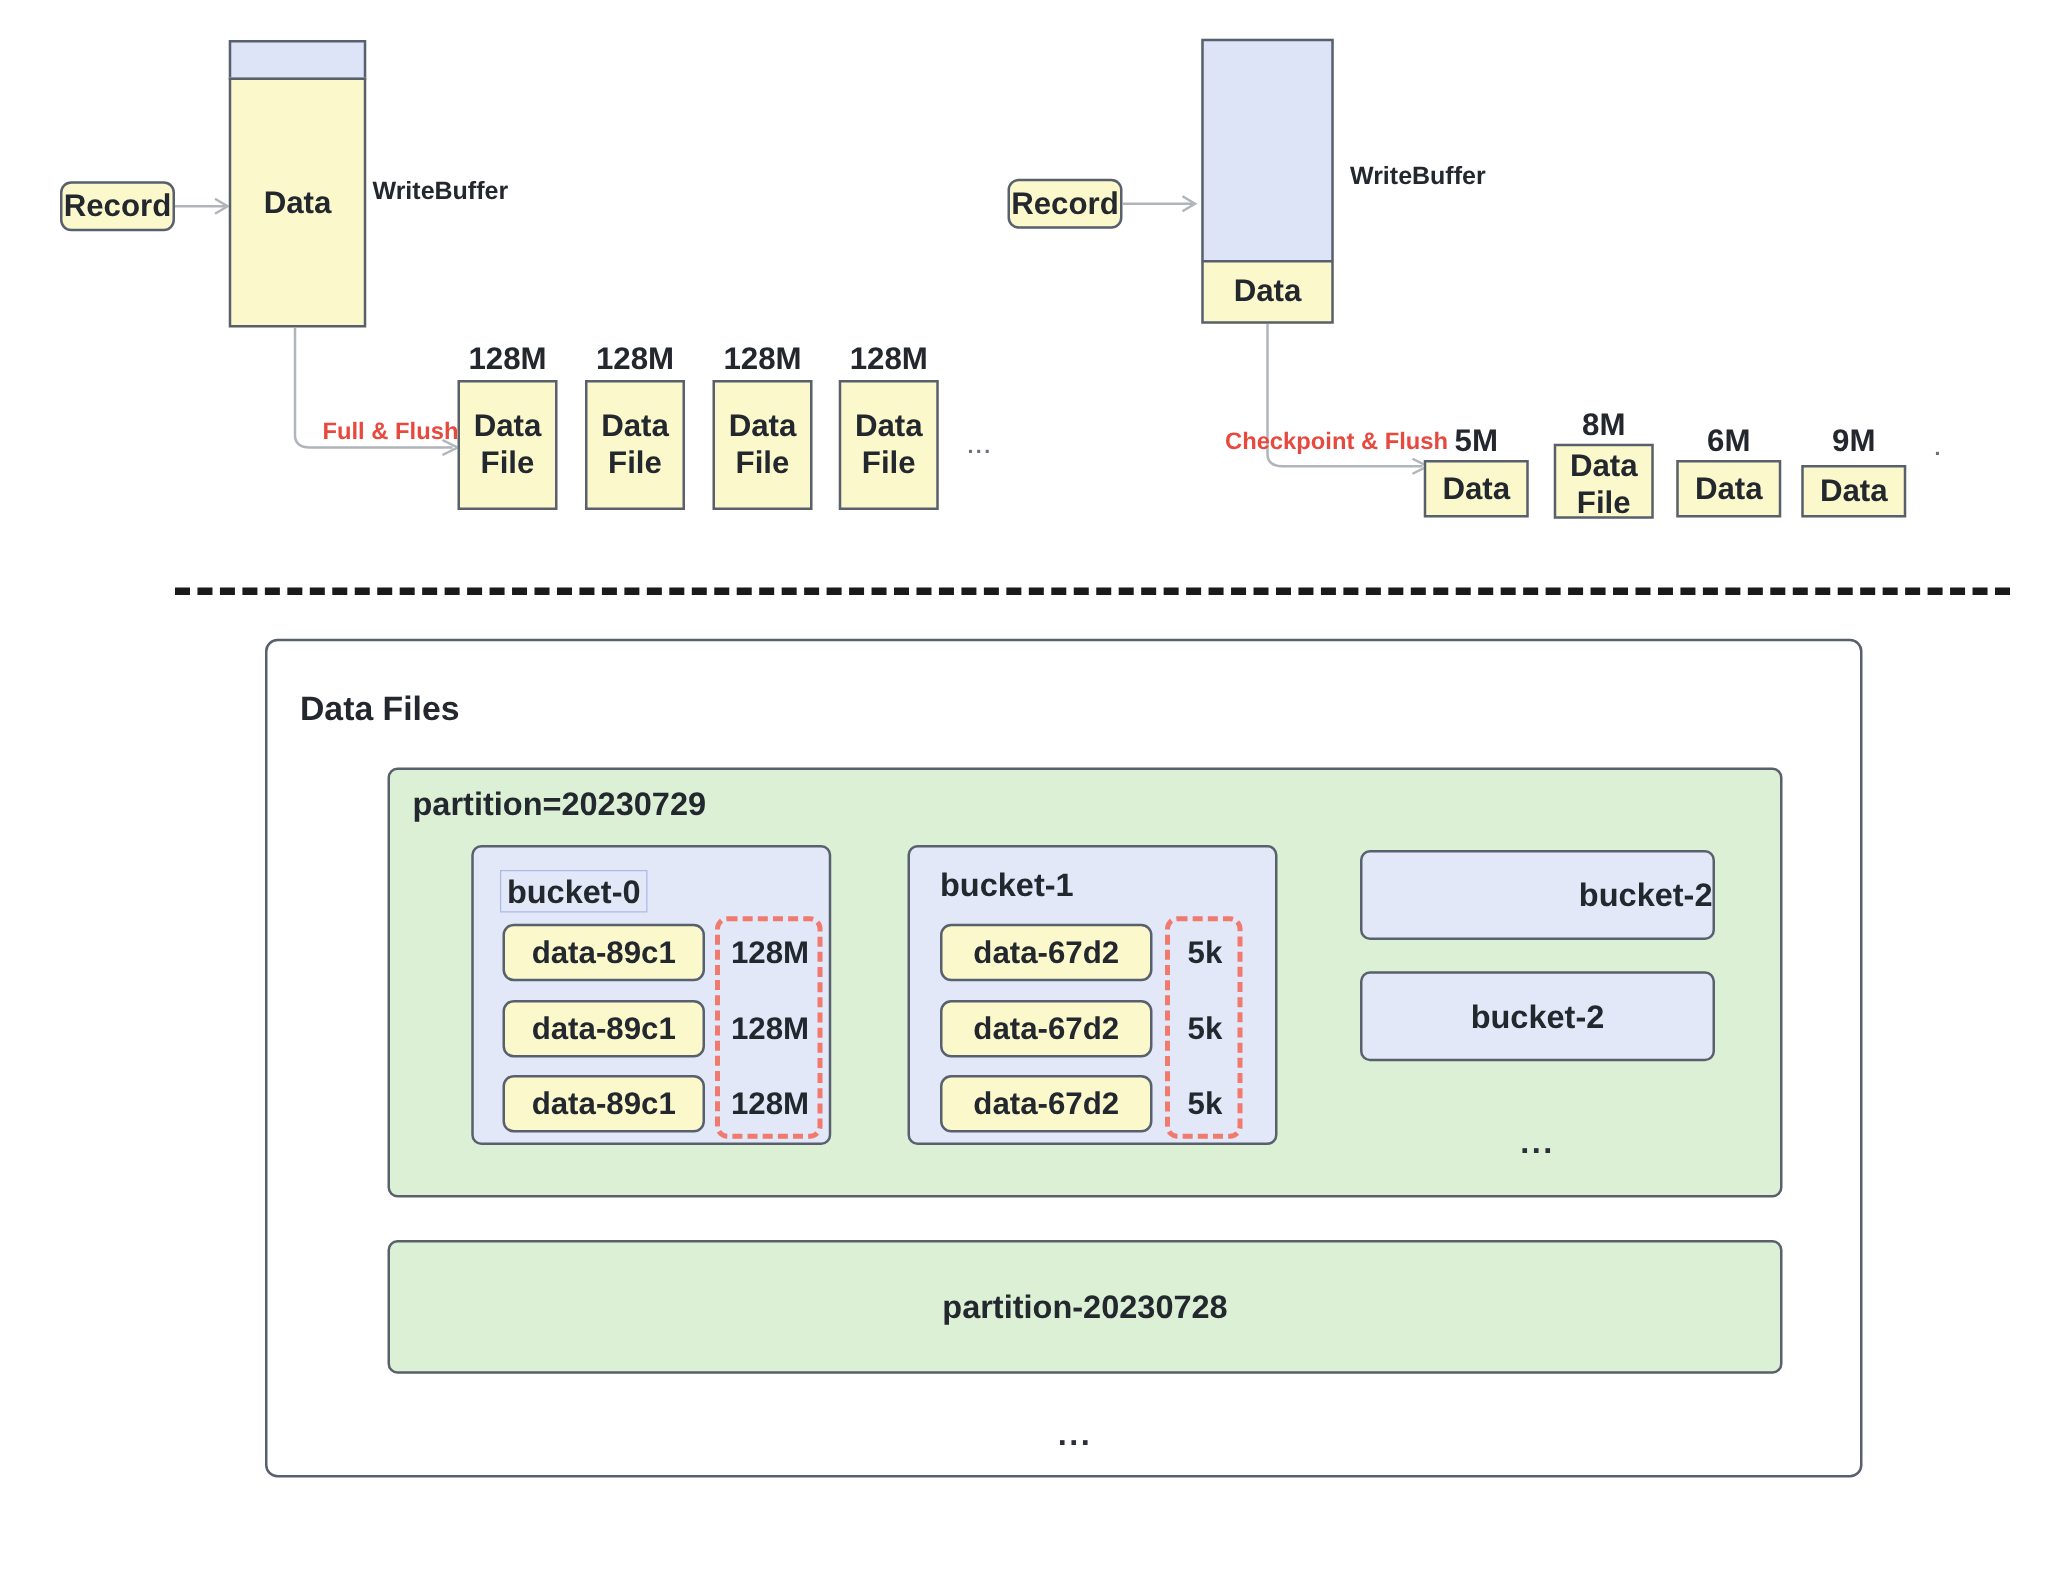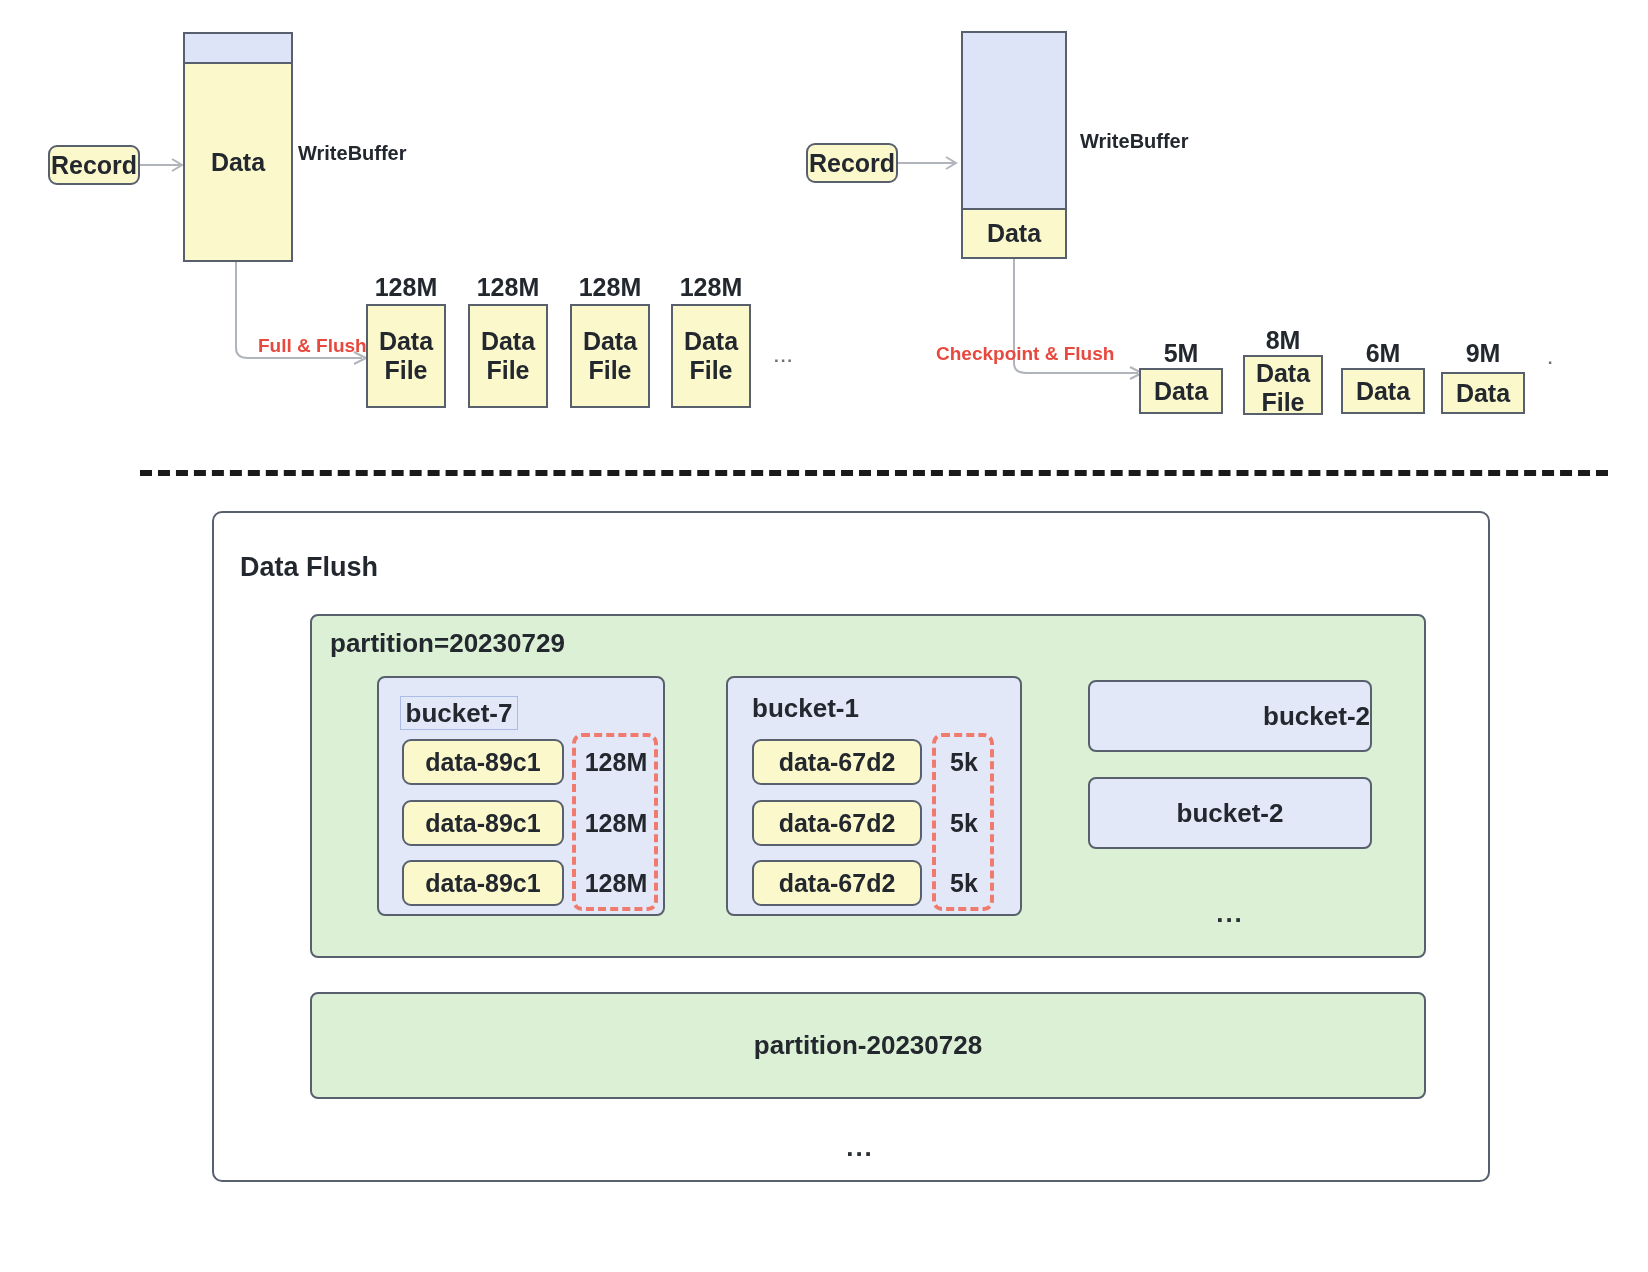--- a/index.html
+++ b/index.html
@@ -158,21 +158,21 @@
 <div class="abs t-wb" style="left:1080px;top:130px;">
   <span>WriteBuffer</span>
 </div>
 
 <div class="abs" style="left:1004px;top:259px;width:150px;height:124px;">
   <svg width="150" height="124" viewBox="0 0 150 124">
     <path d="M10,0 L10,104 Q10,114 22,114 L134,114" fill="none" stroke="#b0b4bb" stroke-width="2"></path>
     <polyline points="126,108 138,114 126,120" fill="none" stroke="#b0b4bb" stroke-width="2"></polyline>
   </svg>
 </div>
-<div class="abs t-flush" style="left:936px;top:343px;">
+<div class="abs t-flush" style="left:980px;top:343px;">
   <span>Checkpoint &amp; Flush</span>
 </div>
 
 <div class="abs center t-size" style="left:1150px;top:339px;width:62px;height:28px;">
   <span>5M</span>
 </div>
 <div class="abs center t-size" style="left:1252px;top:326px;width:62px;height:28px;">
   <span>8M</span>
 </div>
 <div class="abs center t-size" style="left:1352px;top:339px;width:62px;height:28px;">
@@ -200,31 +200,31 @@
 </div>
 <div class="abs center t-ell-sm" style="left:1536px;top:348px;width:30px;height:22px;">
   <span>.</span>
 </div>
 
 <div class="abs dashed-sep" style="left:140px;top:470px;width:1468px;height:0;"></div>
 
 <div class="abs outer-card" style="left:212px;top:511px;width:1278px;height:671px;"></div>
 
 <div class="abs t-title" style="left:240px;top:552px;">
-  <span>Data Flush</span>
+  <span>Data Files</span>
 </div>
 
 <div class="abs green" style="left:310px;top:614px;width:1116px;height:344px;"></div>
 <div class="abs t-part" style="left:330px;top:628px;">
   <span>partition=20230729</span>
 </div>
 
 <div class="abs bluebox" style="left:377px;top:676px;width:288px;height:240px;"></div>
 <div class="abs bucket0-label-box center t-bucket" style="left:400px;top:696px;width:118px;height:34px;">
-  <span>bucket-7</span>
+  <span>bucket-0</span>
 </div>
 
 <div class="abs yellow rounded center t-file" style="left:402px;top:739px;width:162px;height:46px;">
   <span>data-89c1</span>
 </div>
 <div class="abs yellow rounded center t-file" style="left:402px;top:800px;width:162px;height:46px;">
   <span>data-89c1</span>
 </div>
 <div class="abs yellow rounded center t-file" style="left:402px;top:860px;width:162px;height:46px;">
   <span>data-89c1</span>

